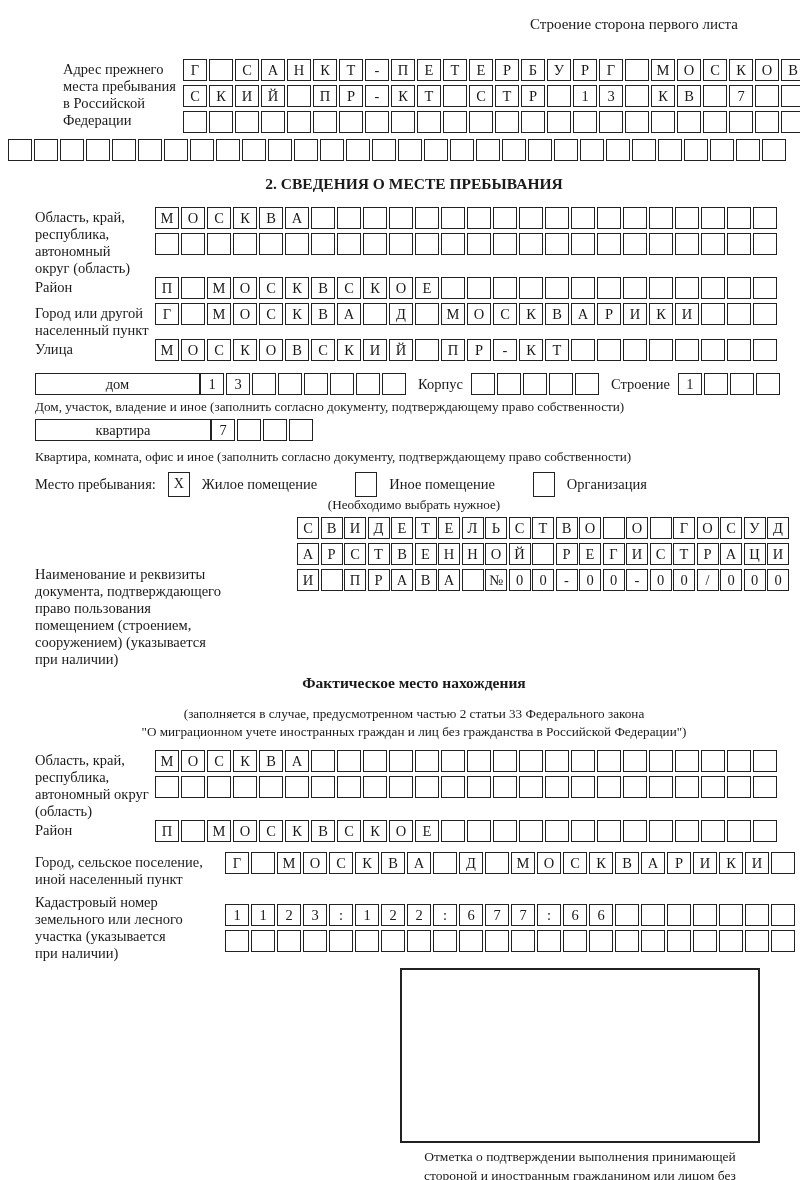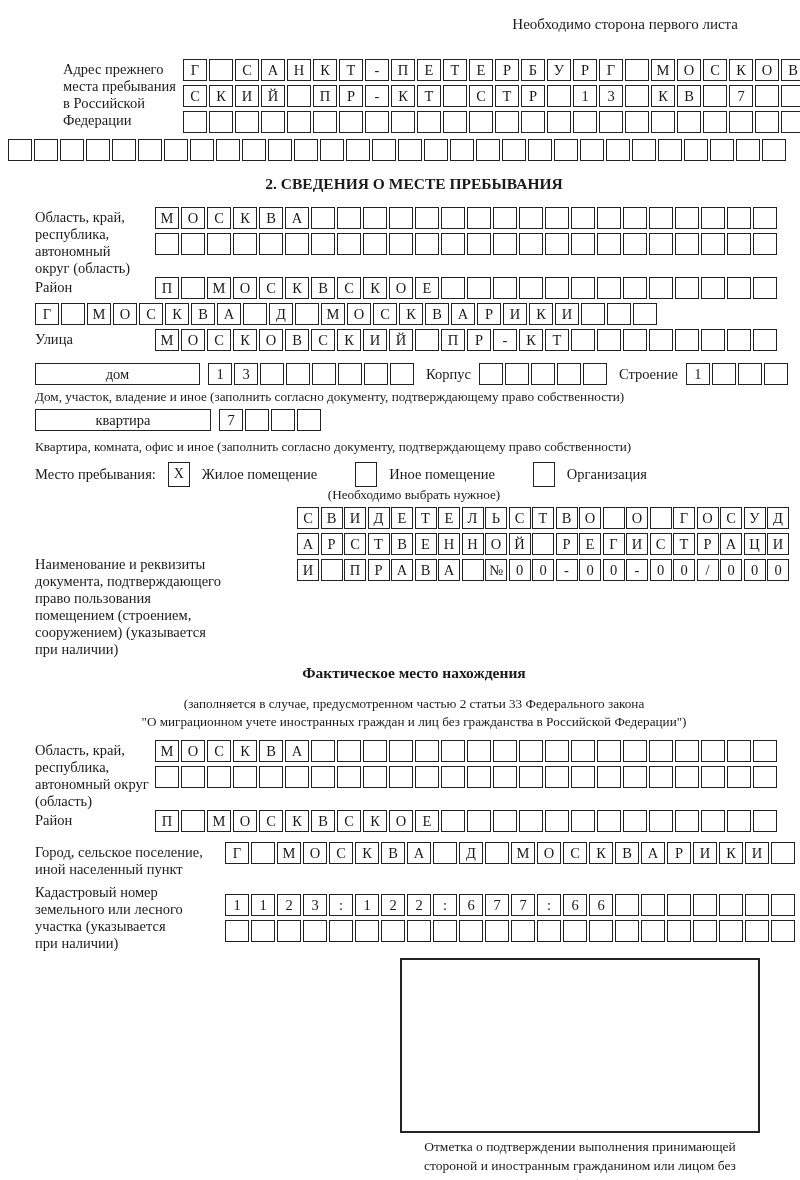--- a/index.html
+++ b/index.html
@@ -23,21 +23,21 @@
   }
   .doccells{gap:1.5px;}
   .doccells .cell{flex:0 0 22px;width:22px;}
   .full-row{margin-left:-27px;margin-top:2px;}
   .caption{font-size:13.2px;margin:0 0 2px 0;}
   .center{text-align:center;}
   .section-title{text-align:center;font-weight:bold;font-size:15.5px;margin:14px 0;}
   .mt6{margin-top:6px;} .mt8{margin-top:8px;} .mt4{margin-top:4px;} .mt10{margin-top:10px;} .mt26{margin-top:26px;margin-left:28px;}
   .named-box{
     height:22px;box-sizing:border-box;border:1.6px solid #222;
-    display:flex;align-items:center;justify-content:center;font-size:14.5px;margin-right:8px;
+    display:flex;align-items:center;justify-content:center;font-size:14.5px;margin-right:0;
   }
   .house-box{width:165px;}
   .apt-box{width:176px;}
   .house-row{display:flex;align-items:flex-start;}
   .inline-label{font-size:14.5px;line-height:22px;margin:0 8px 0 12px;white-space:nowrap;}
   .stay-row{display:flex;align-items:center;font-size:14.5px;margin-top:6px;height:26px;}
   .stay-label{margin-right:12px;}
   .checkbox{
     width:22px;height:25px;box-sizing:border-box;border:1.6px solid #222;
     display:inline-flex;align-items:center;justify-content:center;font-size:14px;margin-right:12px;
@@ -45,21 +45,21 @@
   .opt-label{margin-right:38px;}
   .cad-rows{margin-top:12px;}
   .mark-box{width:360px;height:175px;box-sizing:border-box;border:2px solid #222;margin-left:365px;margin-top:6px;background:#fff;}
   .mark-note{width:450px;margin-left:320px;margin-top:4px;font-size:13.5px;line-height:19px;text-align:center;}
 </style>
 </head>
 <body>
 
 <div class="page">
 
-  <div class="header-right">Необходимо сторона первого листа</div>
+  <div class="header-right">Строение сторона первого листа</div>
 
   <div class="row mt26">
     <div class="label pre">Адрес прежнего
 места пребывания
 в Российской
 Федерации</div>
     <div class="rows">
       <div class="cells">
           <span class="cell">Г</span>
           <span class="cell"></span>
@@ -260,20 +260,22 @@
         <span class="cell"></span>
         <span class="cell"></span>
         <span class="cell"></span>
         <span class="cell"></span>
         <span class="cell"></span>
         <span class="cell"></span>
       </div>
   </div>
 
   <div class="row">
+    <div class="label pre">Город или другой
+населенный пункт</div>
     <div class="cells">
         <span class="cell">Г</span>
         <span class="cell"></span>
         <span class="cell">М</span>
         <span class="cell">О</span>
         <span class="cell">С</span>
         <span class="cell">К</span>
         <span class="cell">В</span>
         <span class="cell">А</span>
         <span class="cell"></span>

